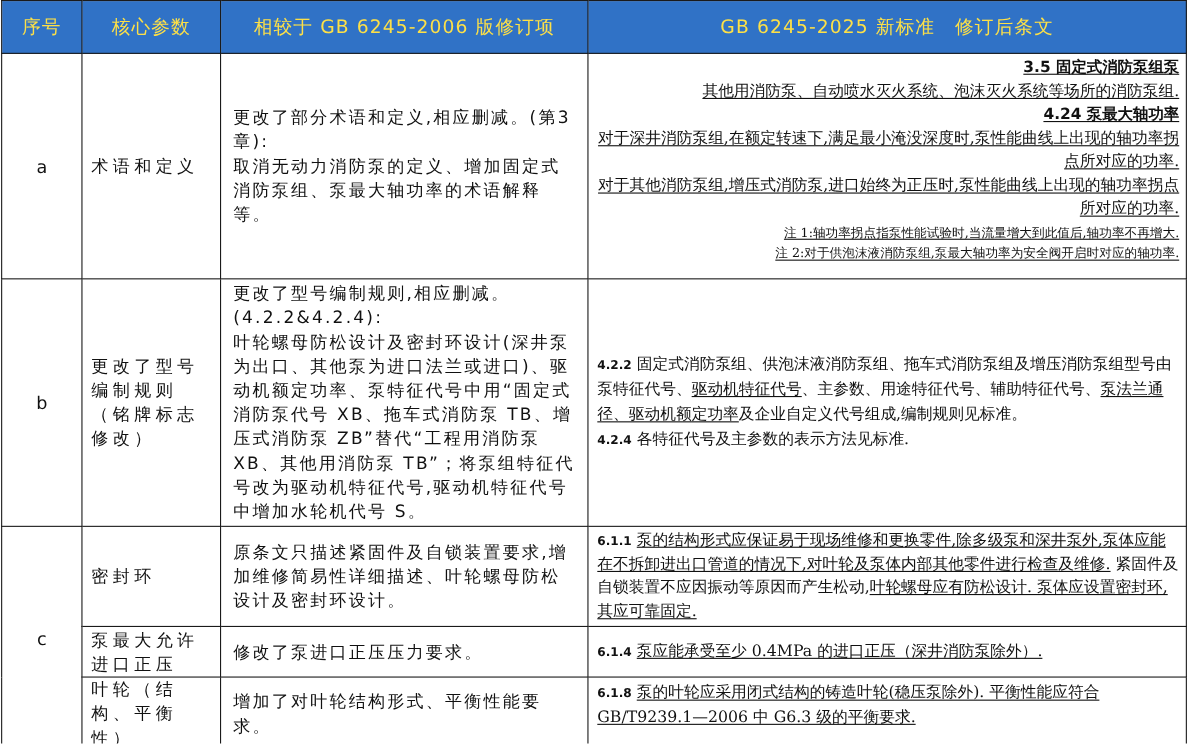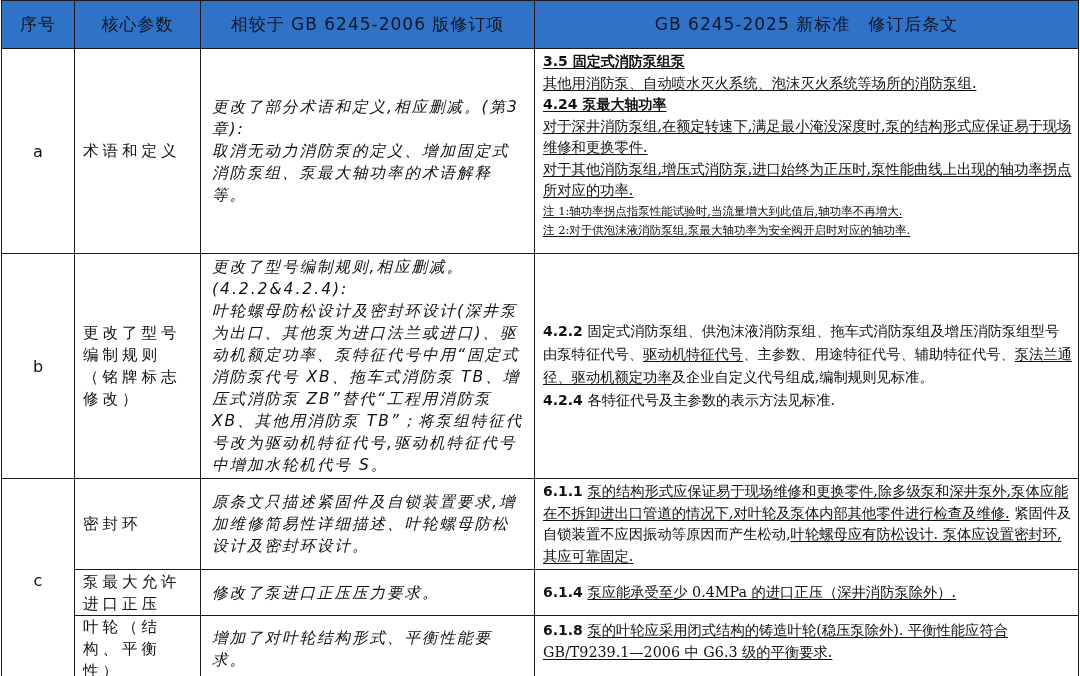--- a/index.html
+++ b/index.html
@@ -1,26 +1,26 @@
 <!DOCTYPE html>
 <html><head>
 <meta charset="utf-8">
 <style>
   html, body { margin: 0; padding: 0; background: #ffffff; }
   body { width: 1080px; height: 676px; overflow: hidden; position: relative;
          font-family: "DejaVu Sans", "Liberation Sans", sans-serif; color: #111; }
   table.rev { position: absolute; left: 1px; top: 0; border-collapse: collapse; table-layout: fixed; width: 1077px; }
   table.rev td, table.rev th { border: 1.5px solid #1a1a1a; padding: 0; vertical-align: middle; }
-  th { background: #3072c6; color: #0f172a; font-weight: normal; font-size: 17px; height: 47px; text-align: center; letter-spacing: 1px; }
+  th { background: #3072c6; color: #fde047; font-weight: normal; font-size: 17px; height: 47px; text-align: center; letter-spacing: 1px; }
   .c-idx { text-align: center; font-size: 16px; }
   .c-param { font-size: 15.5px; line-height: 22px; padding: 0 8px !important; letter-spacing: 4px; }
-  .c-change { font-size: 15.5px; line-height: 22px; padding: 0 8px 0 11px !important; letter-spacing: 2px; font-style: italic; }
+  .c-change { font-size: 15.5px; line-height: 22px; padding: 0 8px 0 11px !important; letter-spacing: 2px; }
   .c-new { font-family: "DejaVu Serif", "Liberation Serif", serif; font-size: 14.3px; line-height: 21.5px; padding: 0 6px 0 8px !important; }
   .u { text-decoration: underline; text-underline-offset: 2px; }
-  .b { font-weight: bold; font-family: "DejaVu Sans", sans-serif; font-size: 14px; }
+  .b { font-weight: bold; font-family: "DejaVu Sans", sans-serif; font-size: 11px; }
   .note { font-size: 11.5px; line-height: 19px; }
   .line { display: block; }
 </style>
 </head>
 <body>
 
 <table class="rev">
   <colgroup>
     <col style="width:73px">
     <col style="width:126px">
@@ -37,25 +37,25 @@
   </thead>
   <tbody>
 
     <tr style="height:205px">
       <td class="c-idx">a</td>
       <td class="c-param">术语和定义</td>
       <td class="c-change">
         <span class="line">更改了部分术语和定义,相应删减。(第3章):</span>
         <span class="line">取消无动力消防泵的定义、增加固定式消防泵组、泵最大轴功率的术语解释等。</span>
       </td>
-      <td class="c-new" style="vertical-align:top; padding-top:2px !important;">
+      <td class="c-new" style="vertical-align:top; padding-top:2px !important;text-align:right;">
         <span class="line u b" style="font-size:14px">3.5  固定式消防泵组泵</span>
         <span class="line u">其他用消防泵、自动喷水灭火系统、泡沫灭火系统等场所的消防泵组.</span>
         <span class="line u b" style="font-size:14px">4.24  泵最大轴功率</span>
-        <span class="line u">对于深井消防泵组,在额定转速下,满足最小淹没深度时,泵的结构形式应保证易于现场维修和更换零件.</span>
+        <span class="line u">对于深井消防泵组,在额定转速下,满足最小淹没深度时,泵性能曲线上出现的轴功率拐点所对应的功率.</span>
         <span class="line u">对于其他消防泵组,增压式消防泵,进口始终为正压时,泵性能曲线上出现的轴功率拐点所对应的功率.</span>
         <span class="line u note">注 1:轴功率拐点指泵性能试验时,当流量增大到此值后,轴功率不再增大.</span>
         <span class="line u note">注 2:对于供泡沫液消防泵组,泵最大轴功率为安全阀开启时对应的轴功率.</span>
       </td>
     </tr>
 
     <tr style="height:225px">
       <td class="c-idx">b</td>
       <td class="c-param">更改了型号编制规则（铭牌标志修改）</td>
       <td class="c-change">

